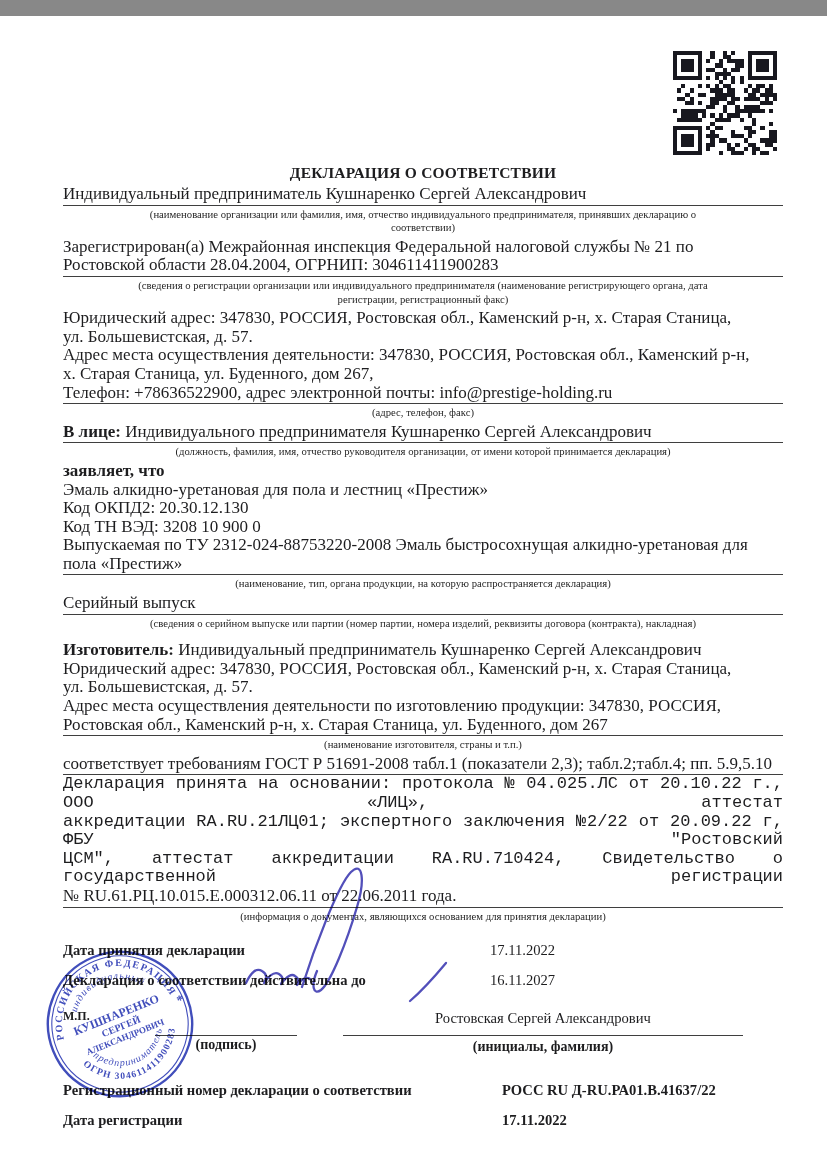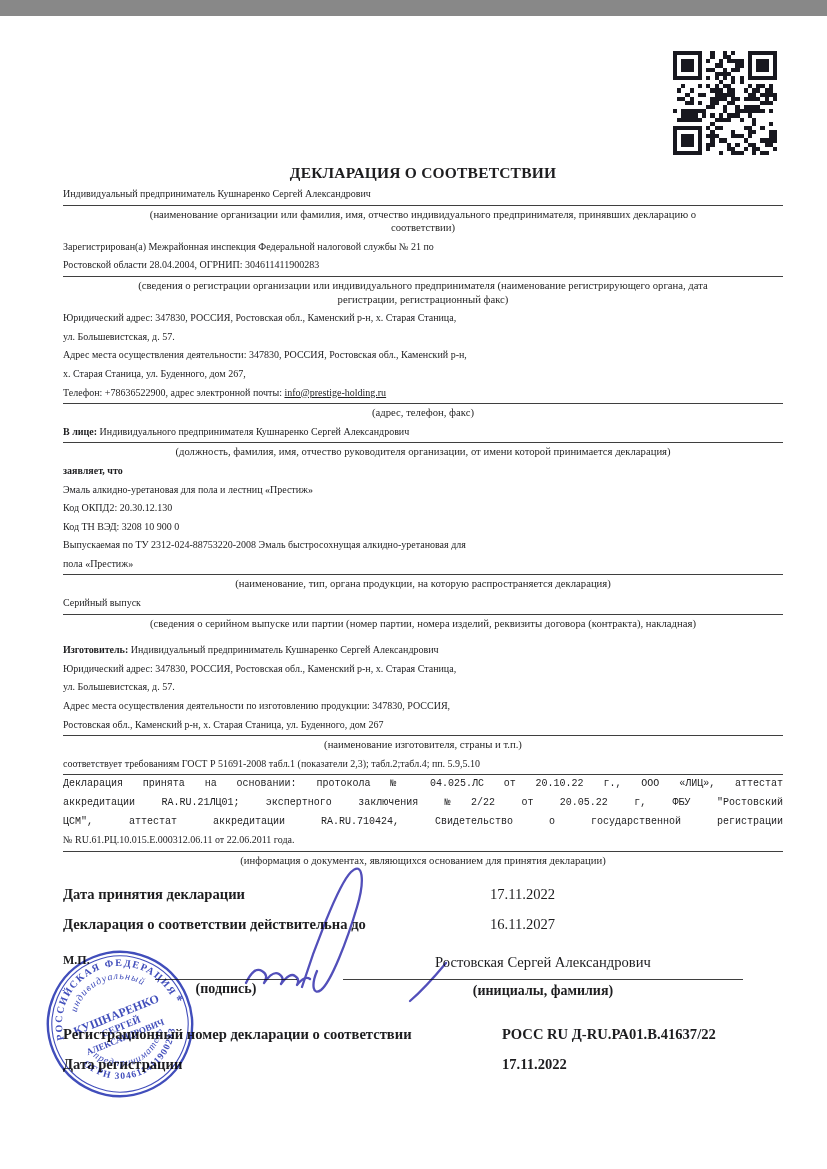--- a/index.html
+++ b/index.html
@@ -4,25 +4,25 @@
 <style>
   * { margin:0; padding:0; box-sizing:border-box; }
   html,body { background:#888; }
   .page {
     position:relative; width:827px; height:1169px; background:#ffffff;
     font-family:"Liberation Serif","DejaVu Serif",serif;
     color:#1d1d1f; overflow:hidden; margin:16px auto;
   }
   .content { position:absolute; left:63px; top:148px; width:720px; }
   .title { text-align:center; font-weight:bold; font-size:15.5px; letter-spacing:.2px; margin-bottom:3px; }
-  .line { font-size:10px; line-height:18.6px; }
+  .line { font-size:17px; line-height:18.6px; }
   .rule { border-bottom:1px solid #3f3f3f; padding-bottom:1px; }
   .caption { font-size:10.7px; line-height:13.6px; text-align:center; color:#272727; padding:2px 4px 3px 4px; }
   .b { font-weight:bold; }
-  .email { text-decoration:underline; }
+  .email { }
   .just { text-align:justify; text-align-last:justify;font-family:Liberation Mono, monospace; }
   .gap8 { height:8px; } .gap12 { height:12px; } .gap16 { height:16px; }
   .fieldrow { position:relative; height:30px; font-size:14.6px; }
   .fieldrow .val { position:absolute; top:0; }
   .sigarea { position:relative; height:62px; margin-top:6px; }
   .sig-rule { position:absolute; border-top:1px solid #3f3f3f; }
   .sig-label { position:absolute; font-weight:bold; font-size:14px; text-align:center; }
   .sig-name { position:absolute; font-size:14.6px; text-align:center; }
   .qr { position:absolute; left:673px; top:35px; }
   .stamp-svg { position:absolute; left:42px; top:930px; mix-blend-mode:multiply; opacity:.9; }
@@ -383,21 +383,21 @@
       <div class="line">ул. Большевистская, д. 57.</div>
       <div class="line">Адрес места осуществления деятельности по изготовлению продукции: 347830, РОССИЯ,</div>
       <div class="line">Ростовская обл., Каменский р-н, х. Старая Станица, ул. Буденного, дом 267</div>
     </div>
     <div class="caption">(наименование изготовителя, страны и т.п.)</div>
 
     <div class="line rule">соответствует требованиям ГОСТ Р 51691-2008 табл.1 (показатели 2,3); табл.2;табл.4; пп. 5.9,5.10</div>
 
     <div class="rule">
       <div class="line just">Декларация принята на основании: протокола № 04.025.ЛС от 20.10.22 г., ООО «ЛИЦ», аттестат</div>
-      <div class="line just">аккредитации RA.RU.21ЛЦ01; экспертного заключения №2/22 от 20.05.22 г, ФБУ "Ростовский</div>
+      <div class="line just">аккредитации RA.RU.21ЛЦ01; экспертного заключения №2/22 от 20.09.22 г, ФБУ "Ростовский</div>
       <div class="line just">ЦСМ", аттестат аккредитации RA.RU.710424, Свидетельство о государственной регистрации</div>
       <div class="line">№ RU.61.РЦ.10.015.Е.000312.06.11 от 22.06.2011 года.</div>
     </div>
     <div class="caption">(информация о документах, являющихся основанием для принятия декларации)</div>
 
     <div class="gap16"></div>
 
     <div class="fieldrow">
       <span class="b">Дата принятия декларации</span>
       <span class="val" style="left:427px">17.11.2022</span>

